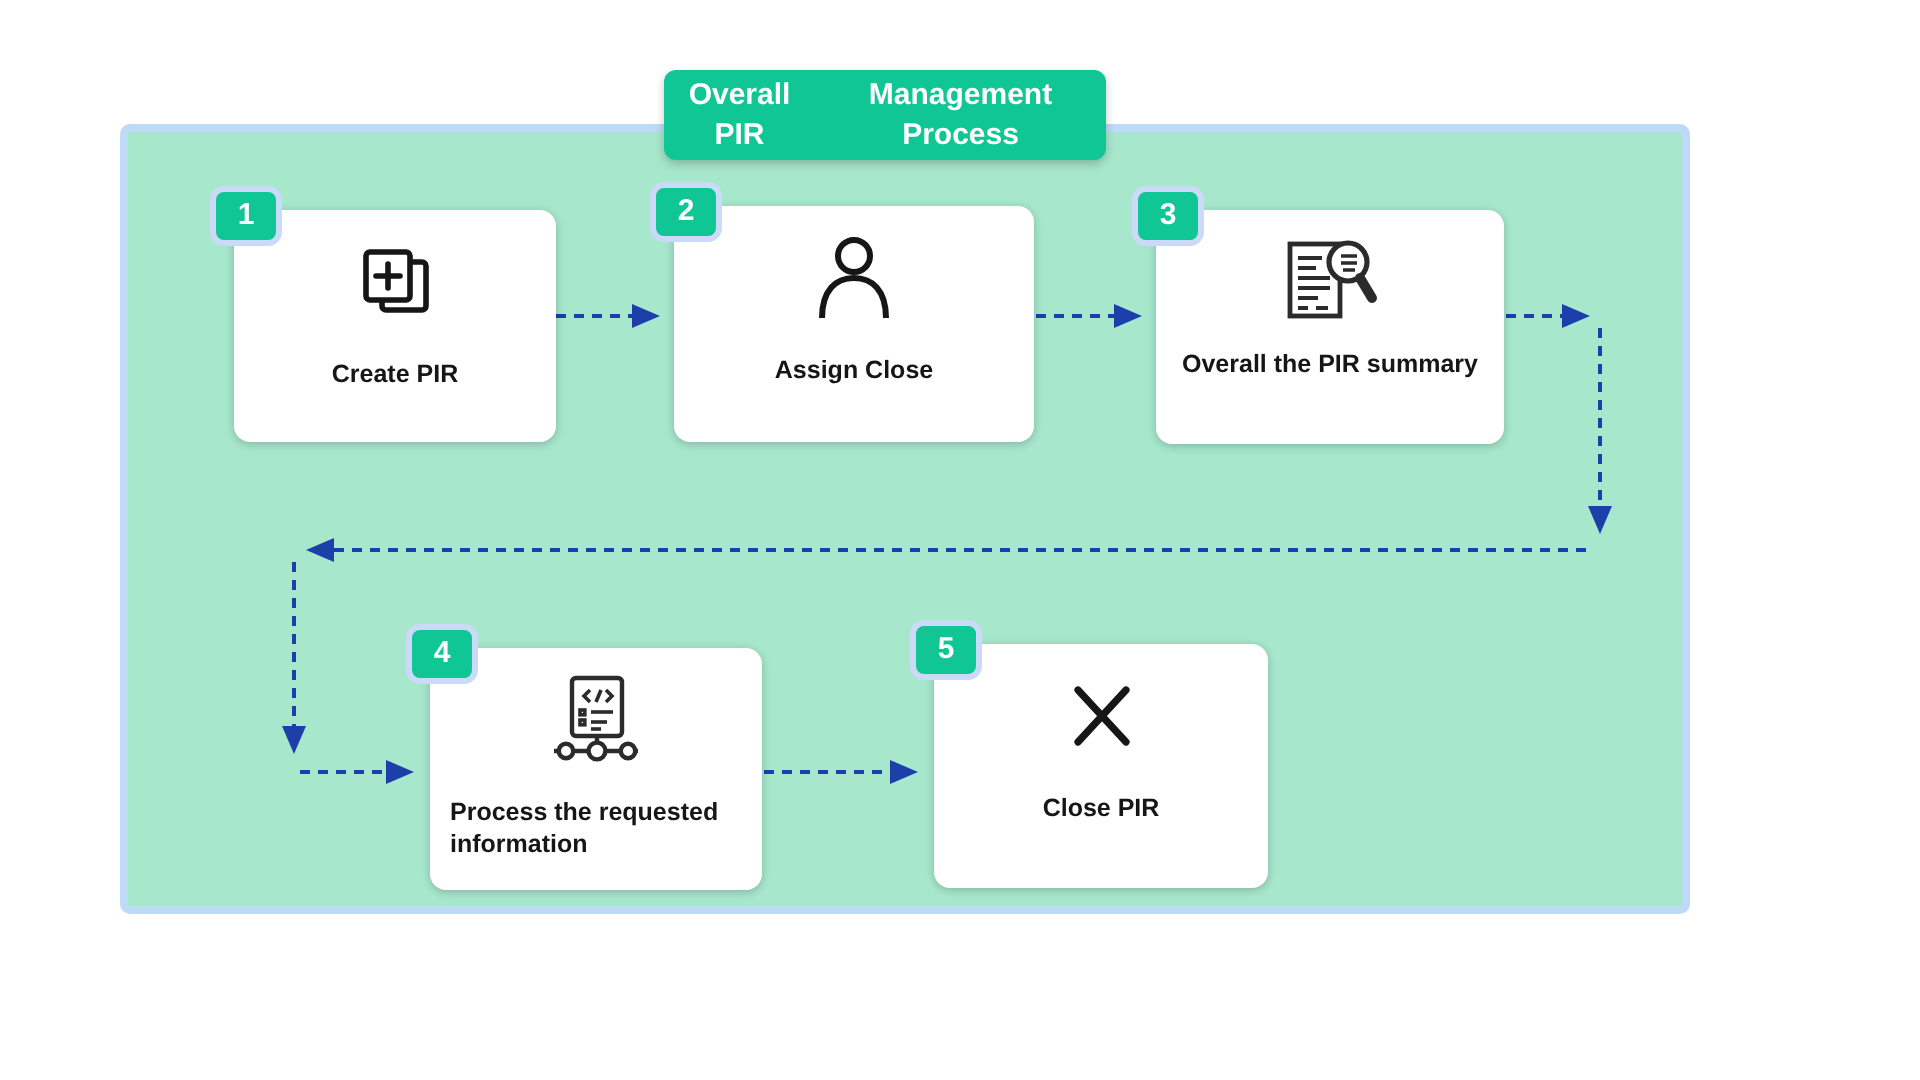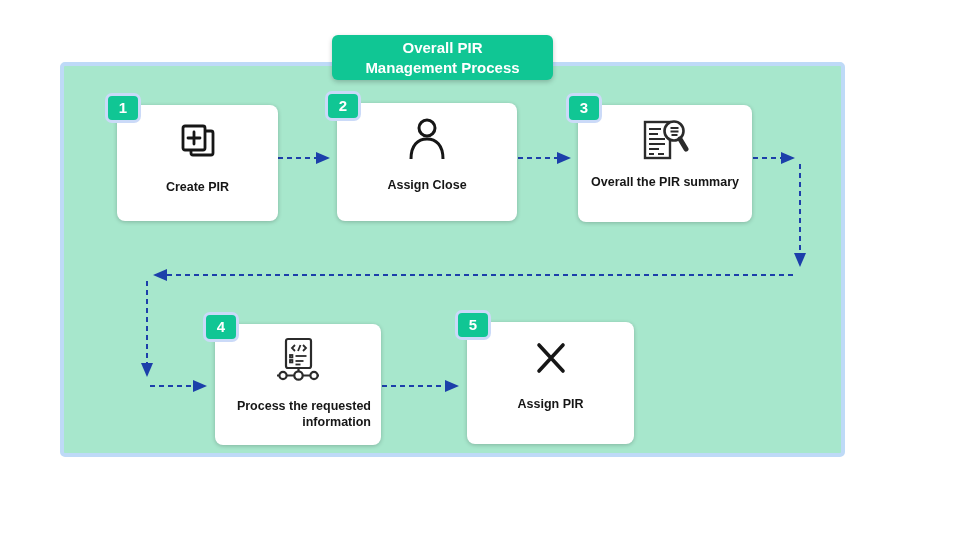--- a/index.html
+++ b/index.html
@@ -14,21 +14,21 @@
     box-sizing:border-box;
     background:var(--panel-fill,#a7e7cc);
     border:4px solid var(--panel-border,#bedaf7);
     border-radius:5px;
   }
   .title-badge{
     position:absolute;left:332px;top:35px;width:221px;height:45px;
     background:var(--accent,#10c694);
     border-radius:6px;
     box-shadow:0 2px 5px rgba(0,0,0,.22);
-    display:flex;flex-direction:column;align-items:center;justify-content:center;
+    display:flex;flex-direction:row;align-items:center;justify-content:center;
     color:#ffffff;font-weight:bold;font-size:15px;line-height:20px;
     text-align:center;z-index:5;
   }
   .arrows{position:absolute;left:0;top:0;width:960px;height:540px;pointer-events:none;z-index:2;}
   .card{
     position:absolute;box-sizing:border-box;
     background:#ffffff;border-radius:8px;
     box-shadow:0 1px 4px rgba(0,0,0,.22);
     display:flex;flex-direction:column;align-items:center;
     padding-top:11px;z-index:3;
@@ -44,21 +44,21 @@
     background:var(--accent,#10c694);
     border:3px solid var(--badge-border,#cbdaf8);
     border-radius:7px;
     color:#ffffff;font-weight:bold;font-size:15px;line-height:20px;
     display:flex;align-items:center;justify-content:center;
   }
   .icon-box{height:50px;display:flex;align-items:center;justify-content:center;margin-bottom:13px;}
   .card-3 .icon-box{margin-bottom:6px;height:52px;}
   .label{
     font-size:12.5px;font-weight:bold;color:#161616;
-    text-align:right;line-height:16px;padding:0 10px;
+    text-align:left;line-height:16px;padding:0 10px;
   }
   .label.oneline{white-space:nowrap;}
   svg.glyph{display:block;}
 </style>
 </head>
 <body>
 
 <div class="stage">
 
   <div class="panel"></div>
@@ -158,16 +158,16 @@
     <div class="label">Process the requested information</div>
   </div>
 
   <div class="card card-5">
     <span class="num-badge">5</span>
     <span class="icon-box">
       <svg class="glyph" width="40" height="40" viewBox="0 0 40 40">
         <path d="M8 7 L32 33 M32 7 L8 33" fill="none" stroke="#161616" stroke-width="3.6" stroke-linecap="round"></path>
       </svg>
     </span>
-    <div class="label oneline">Assign PIR</div>
+    <div class="label oneline">Close PIR</div>
   </div>
 
 </div>
 
 </body></html>

